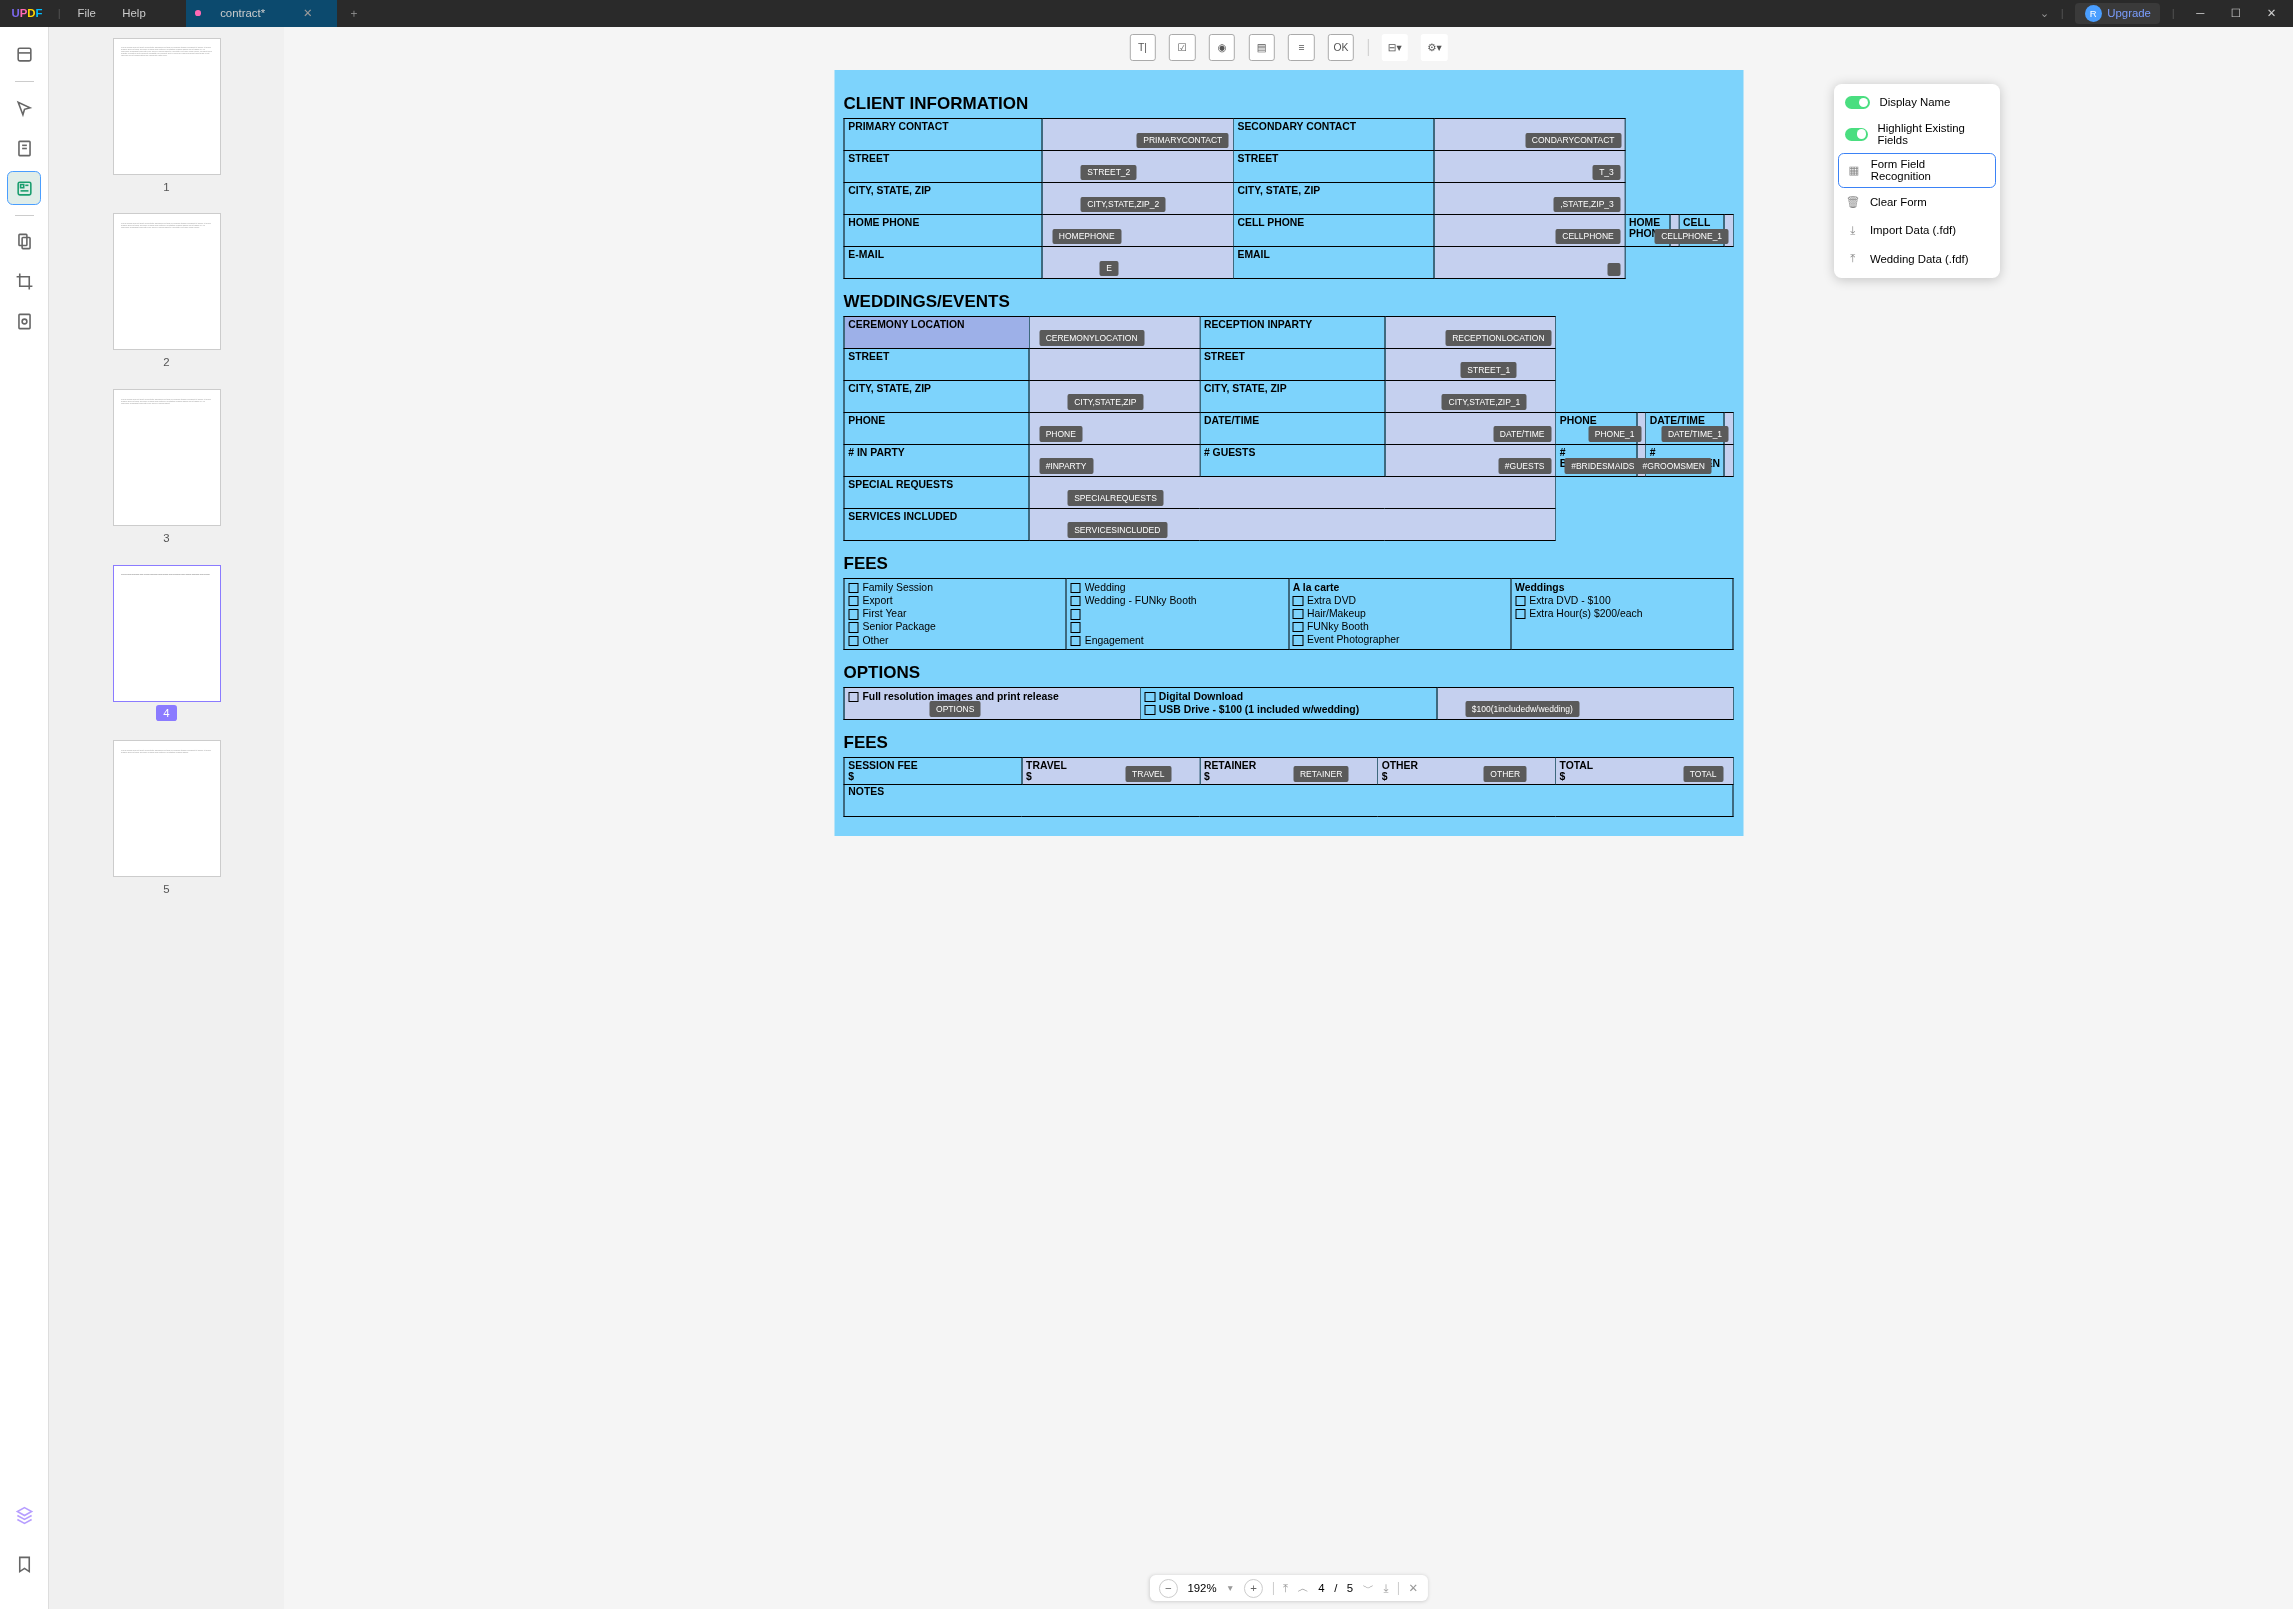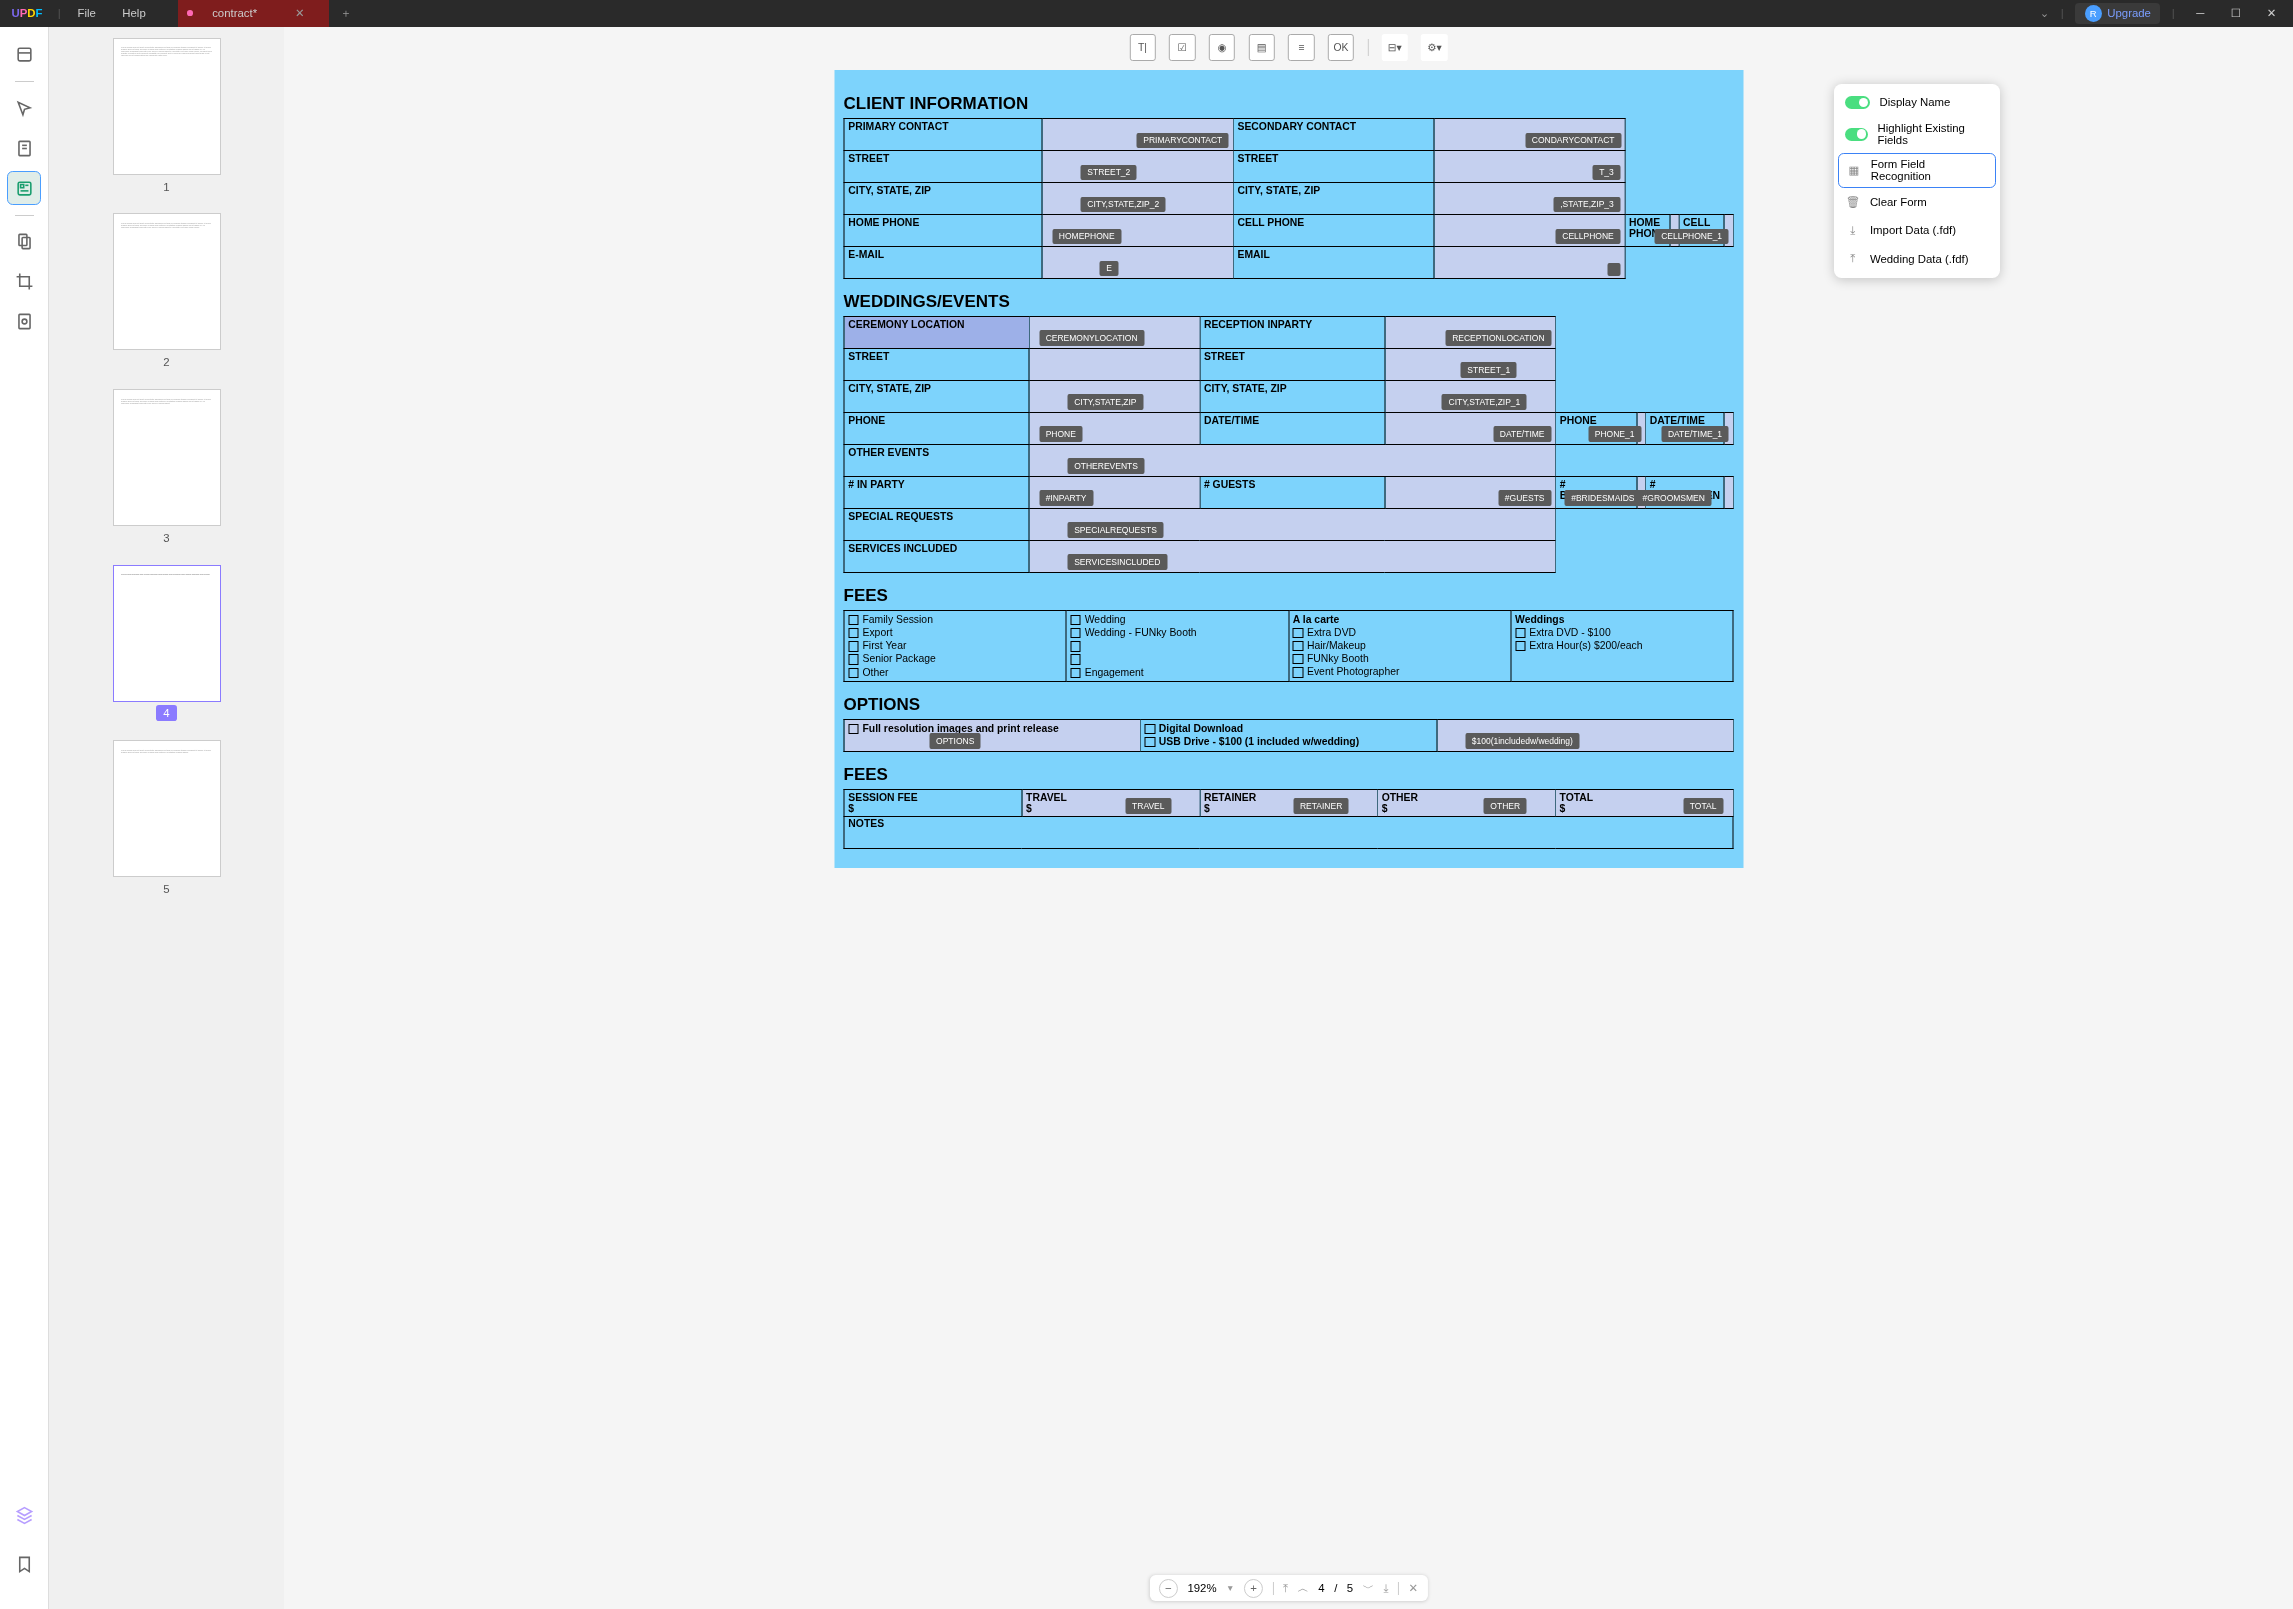--- a/index.html
+++ b/index.html
@@ -5,21 +5,21 @@
 *{margin:0;padding:0;box-sizing:border-box;font-family:Segoe UI,Arial,sans-serif}
 body{background:#f0f0f0;overflow:hidden}
 .titlebar{height:26.5px;background:#2a2a2a;display:flex;align-items:center;color:#ccc;font-size:11.4px}
 .logo{padding:0 11.4px;font-weight:bold}
 .logo span:nth-child(1){color:#7b68ee}
 .logo span:nth-child(2){color:#ff69b4}
 .logo span:nth-child(3){color:#ffd700}
 .logo span:nth-child(4){color:#00bfff}
 .titlebar-sep{color:#555;padding:0 3.8px}
 .menu-item{padding:0 13.2px;cursor:pointer}
-.tab{display:flex;align-items:center;background:#7f1d1d;padding:0 9.5px;margin-left:19px;height:100%;min-width:151px;position:relative}
+.tab{display:flex;align-items:center;background:#0c4a6e;padding:0 9.5px;margin-left:27px;height:100%;min-width:151px;position:relative}
 .tab-dot{width:5.7px;height:5.7px;background:#ff69b4;border-radius:50%;margin-right:19px}
 .tab-close{margin-left:38px;color:#999}
 .tab-add{padding:0 11.4px;color:#999}
 .titlebar-right{margin-left:auto;display:flex;align-items:center;gap:7.6px;padding-right:7.6px}
 .upgrade-badge{display:flex;align-items:center;gap:5.7px;background:#3a3a3a;padding:1.9px 9.5px;border-radius:3.8px}
 .upgrade-avatar{width:17px;height:17px;background:#4a9eff;border-radius:50%;display:flex;align-items:center;justify-content:center;color:#fff;font-size:9.5px}
 .upgrade-text{color:#7b9eff}
 .win-btn{width:28px;text-align:center;color:#ccc}
 .main{display:flex;height:calc(100vh - 26.5px)}
 .sidebar{width:49px;background:#fff;border-right:0.9px solid #ddd;display:flex;flex-direction:column;align-items:center;padding-top:11.4px;gap:5.7px}
@@ -306,26 +306,20 @@
               <td style="width:12%">PHONE</td>
               <td class="field-cell" style="width:12%">
                 <span class="field-tag" style="right:3.8px">PHONE_1</span>
               </td>
               <td style="width:12%">DATE/TIME</td>
               <td class="field-cell" style="width:12%">
                 <span class="field-tag" style="right:3.8px">DATE/TIME_1</span>
               </td>
             </tr>
         <tr>
-              <td>OTHER EVENTS</td>
-              <td class="field-cell" colspan="3">
-                <span class="field-tag" style="left:38px">OTHEREVENTS</span>
-              </td>
-            </tr>
-        <tr>
               <td style="width:12%"># IN PARTY</td>
               <td class="field-cell" style="width:12%">
                 <span class="field-tag" style="left:9.5px">#INPARTY</span>
               </td>
               <td style="width:12%"># GUESTS</td>
               <td class="field-cell" style="width:12%">
                 <span class="field-tag" style="right:3.8px">#GUESTS</span>
               </td>
               <td style="width:12%"># BRIDESMAIDS</td>
               <td class="field-cell" style="width:12%">

